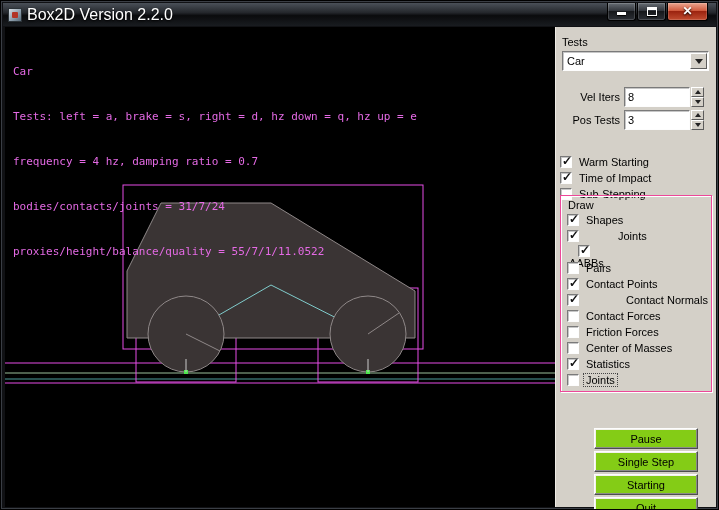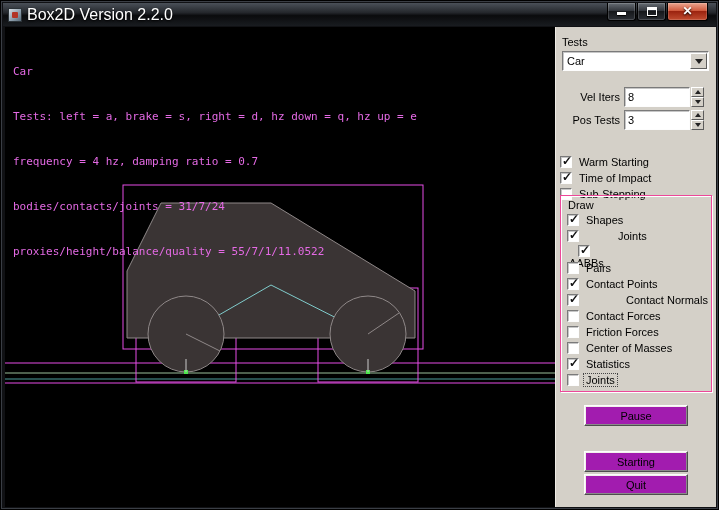--- a/index.html
+++ b/index.html
@@ -73,24 +73,24 @@
   .cb .box{width:12px;height:12px;background:#fff;border:1px solid;
     border-color:#7a7a7a #fdfdfd #fdfdfd #7a7a7a;box-shadow:inset 1px 1px 0 rgba(0,0,0,.22);
     position:relative;margin-right:5px;flex:none;}
   .cb.checked .box::after{content:"✓";position:absolute;left:1px;top:-3px;font-size:12px;
     font-weight:bold;color:#111;}
   .cb.focused .cb-label{outline:1px dotted #444;}
   .cb-label{padding:0 2px;}
   .group{position:absolute;left:4px;top:168px;width:152px;height:197px;
     border:1px solid #ec4899;box-shadow:inset 1px 1px 0 #fff,1px 1px 0 #fff;}
   .group-title{position:absolute;left:7px;top:3px;}
-  .btn{position:absolute;left:28px;width:104px;height:21px;background:#a21caf;border:1px solid;
+  .btn{position:absolute;left:38px;width:104px;height:21px;background:#84cc16;border:1px solid;
     border-color:#fdfdfd #4d4d4d #4d4d4d #fdfdfd;
     box-shadow:inset -1px -1px 0 #8a8a8a,inset 1px 1px 0 #f2f0ec;
-    display:flex;align-items:center;justify-content:center;cursor:default;}
+    display:flex;align-items:center;justify-content:center;cursor:default;margin-top:23px;}
 </style>
 </head>
 <body>
 
 <div class="window">
 
   <div class="titlebar">
     <span class="app-icon"></span>
     <span class="title">Box2D Version 2.2.0</span>
     <div class="win-controls">
@@ -240,16 +240,17 @@
         <span class="box"></span>
         <span class="cb-label">Statistics</span>
       </div>
       <div class="cb focused" style="left:6px;top:177px;">
         <span class="box"></span>
         <span class="cb-label">Joints</span>
       </div>
     </div>
 
     <div class="btn" style="top:378px;">Pause</div>
+    <div class="btn" style="top:401px;">Single Step</div>
     <div class="btn" style="top:424px;">Starting</div>
     <div class="btn" style="top:447px;">Quit</div>
   </div>
 </div>
 
 </body></html>

